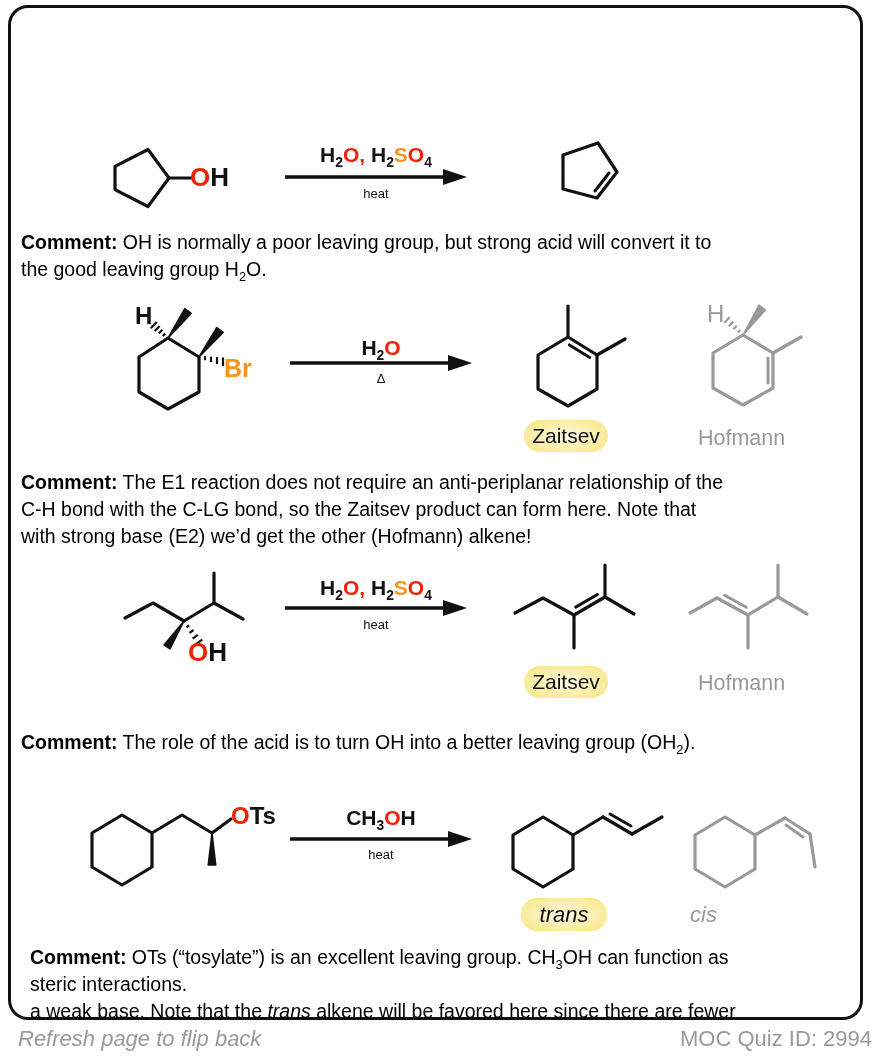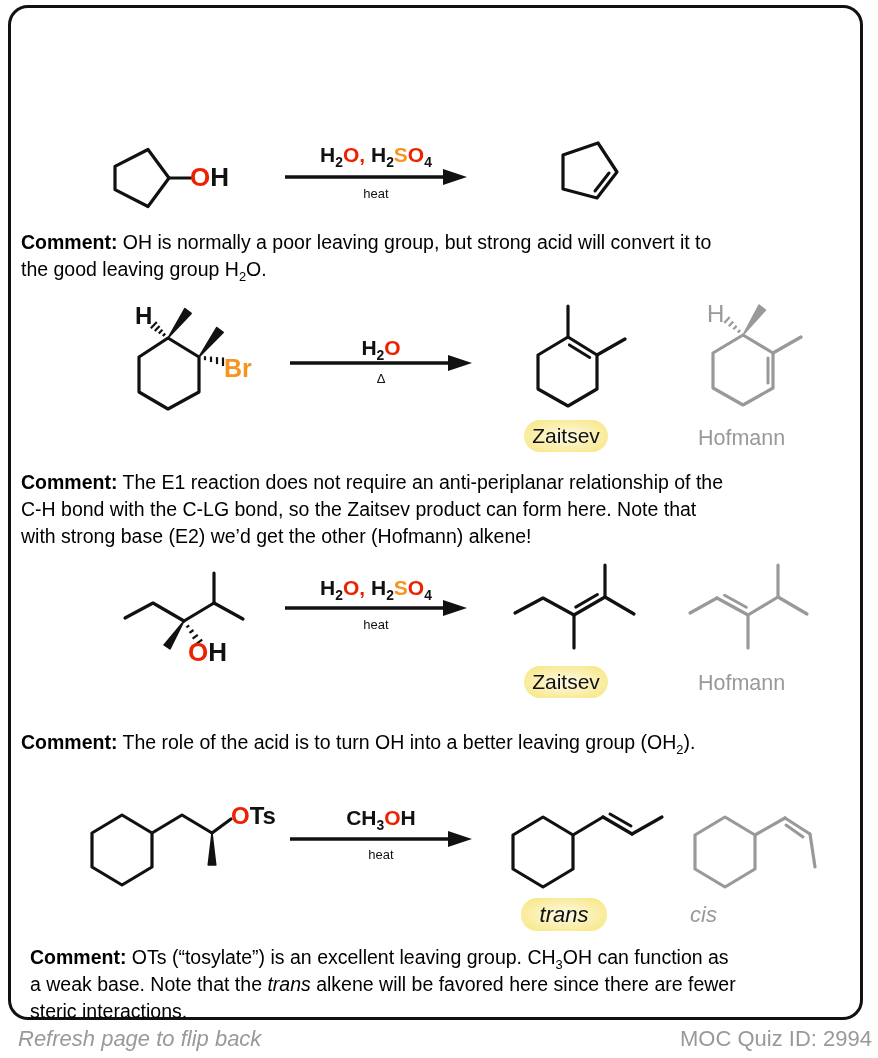--- a/index.html
+++ b/index.html
@@ -196,19 +196,19 @@
       <line x1="67" y1="38" x2="97" y2="21"></line>
       <line x1="97" y1="21" x2="122" y2="37"></line>
       <line class="dbl" x1="98" y1="28" x2="115" y2="40"></line>
       <line x1="122" y1="37" x2="127" y2="70"></line>
     </svg>
     <div class="tag-gray it" style="left:690px;top:902px;width:76px;">cis</div>
   </div>
 
   <div class="comment" style="left:30px;top:944px;">
     <div><span style="font-weight: bold;">Comment:</span><span> OTs (“tosylate”) is an excellent leaving group. CH</span><sub>3</sub><span>OH can function as</span></div>
+    <div><span>steric interactions.</span></div>
     <div><span>a weak base. Note that the </span><span style="font-style: italic;">trans</span><span> alkene will be favored here since there are fewer</span></div>
-    <div><span>steric interactions.</span></div>
   </div>
 
   <div class="footer-left">Refresh page to flip back</div>
   <div class="footer-right">MOC Quiz ID: 2994</div>
 </div>
 
 </body></html>

